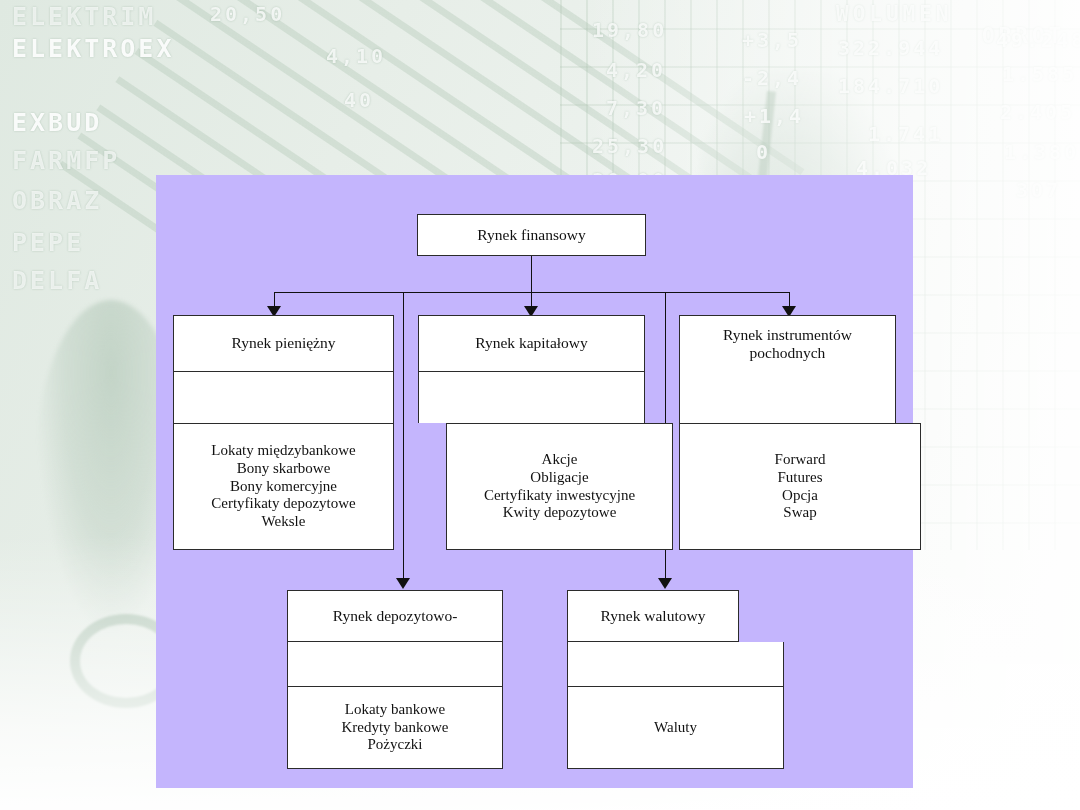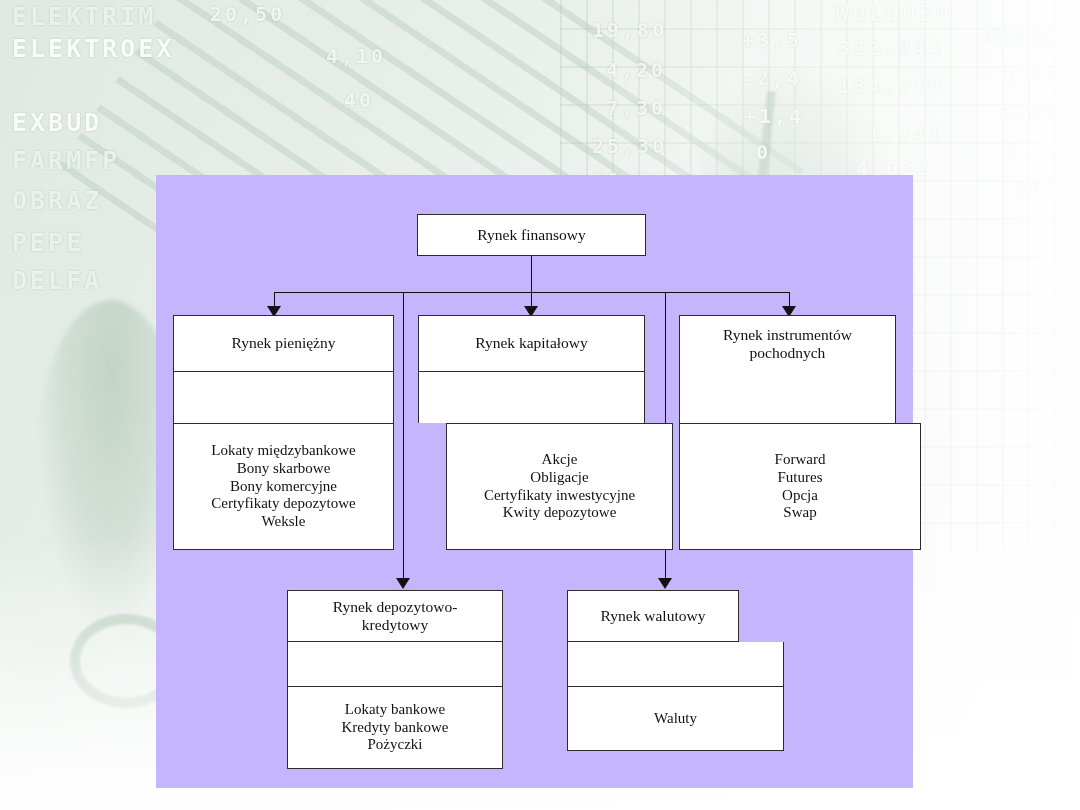--- a/index.html
+++ b/index.html
@@ -283,38 +283,37 @@
         <span>Forward</span>
         <span>Futures</span>
         <span>Opcja</span>
         <span>Swap</span>
       </div>
     </div>
 
     <div class="node header" style="left:131px; top:415px; width:216px; height:52px;">
       <div class="lines">
         <span>Rynek depozytowo-</span>
-        <span>kredytowy</span>
       </div>
     </div>
     <div class="spacer" style="left:131px; top:467px; width:216px; height:44px;"></div>
     <div class="node items" style="left:131px; top:511px; width:216px; height:83px;">
       <div class="lines">
         <span>Lokaty bankowe</span>
         <span>Kredyty bankowe</span>
         <span>Pożyczki</span>
       </div>
     </div>
 
     <div class="node header" style="left:411px; top:415px; width:172px; height:52px;">
       <div class="lines">
         <span>Rynek walutowy</span>
       </div>
     </div>
     <div class="spacer" style="left:411px; top:467px; width:217px; height:44px;"></div>
-    <div class="node items" style="left:411px; top:511px; width:217px; height:65px;">
+    <div class="node items" style="left:411px; top:511px; width:217px; height:83px;">
       <div class="lines">
         <span>Waluty</span>
       </div>
     </div>
 
   </div>
 </div>
 
 </body></html>

